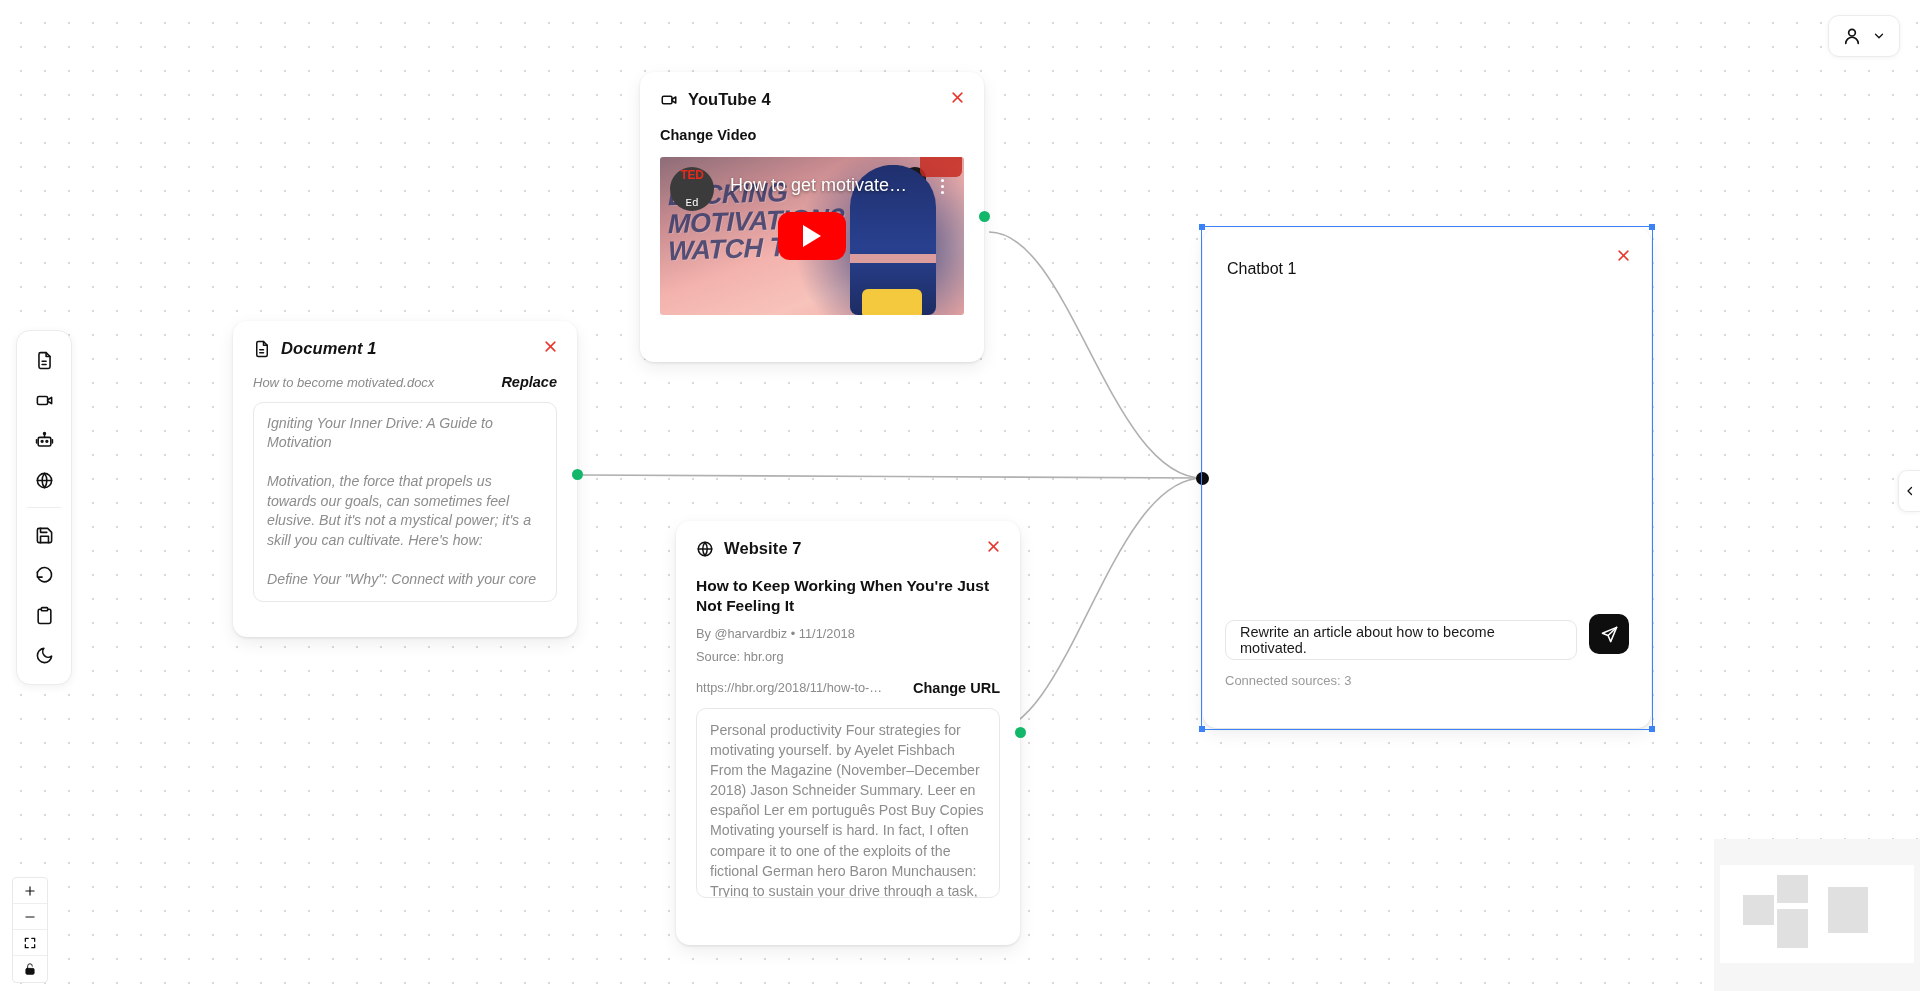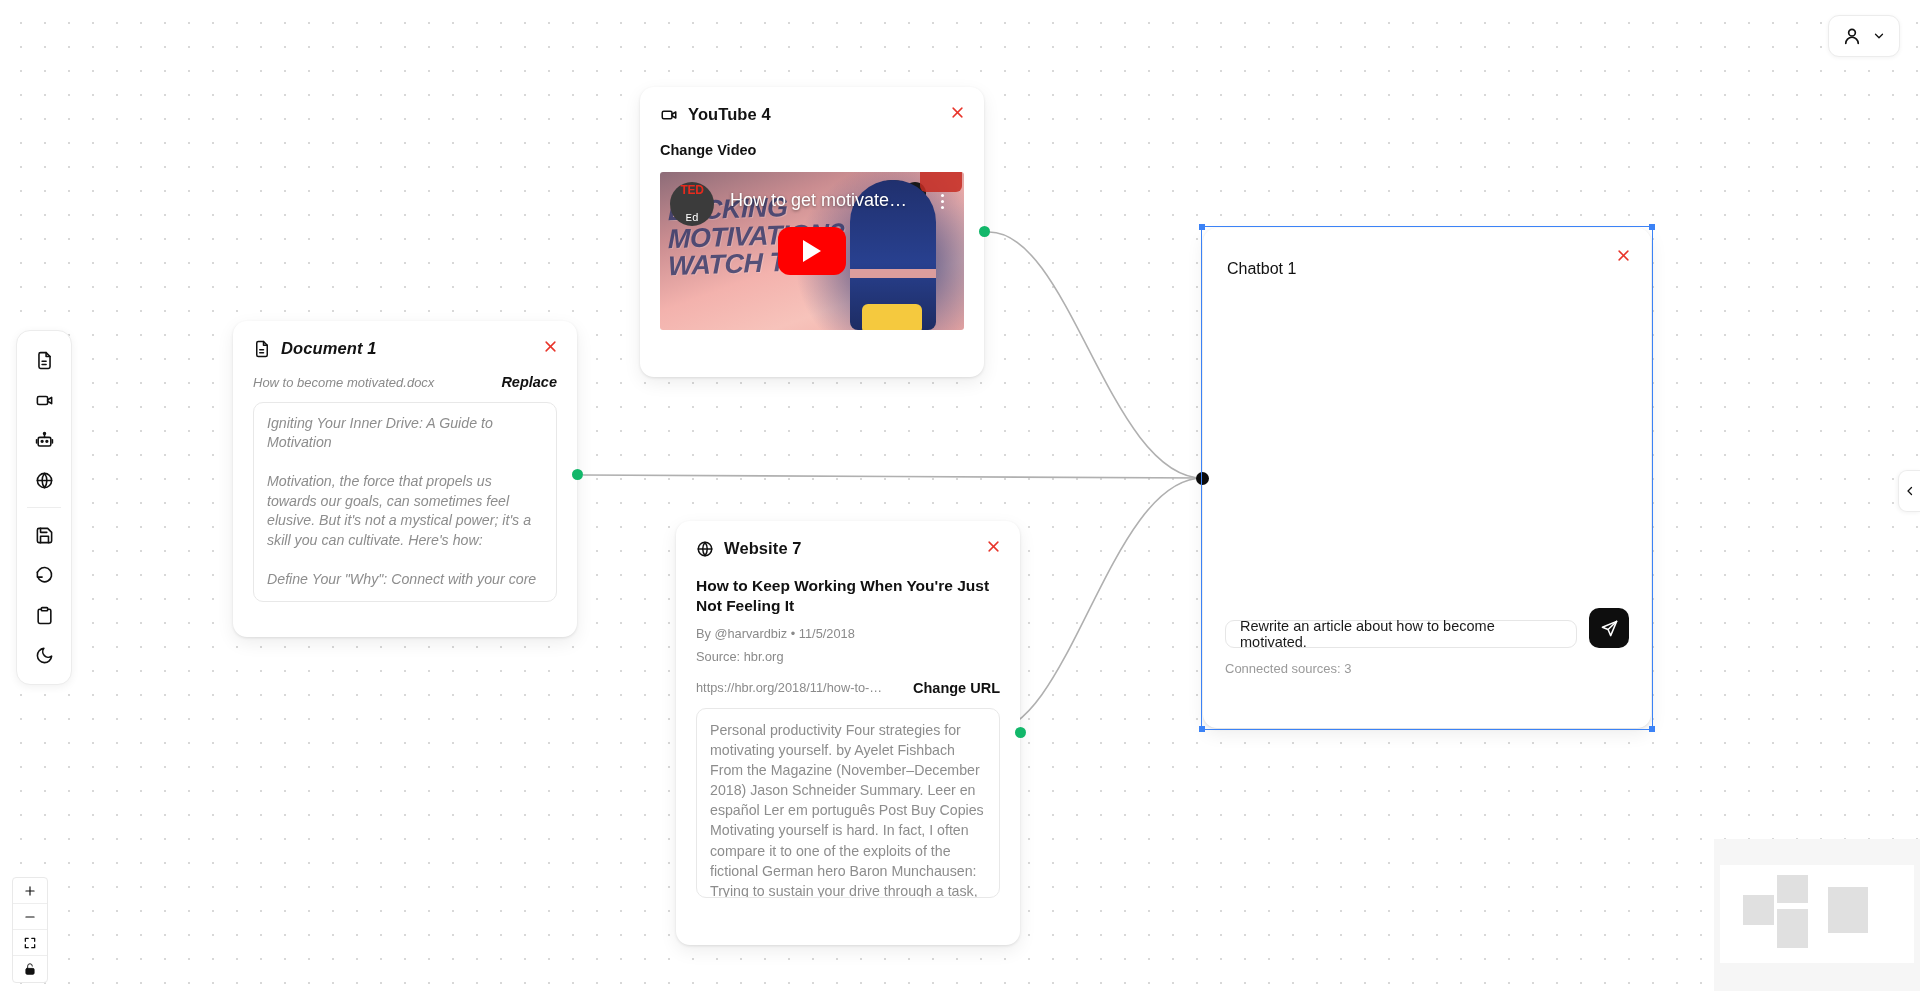--- a/index.html
+++ b/index.html
@@ -72,21 +72,21 @@
   
   #doc-node { left: 233px; top: 321px; width: 344px; height: 316px; font-style: italic; }
   #doc-node .sub-row {
     display: flex; align-items: center; justify-content: space-between;
     padding: 16px 20px 0 20px;
   }
   #doc-node .body { padding: 12px 20px 0 20px; }
   #doc-node .textbox { height: 200px; }
 
   
-  #yt-node { left: 640px; top: 87px; width: 344px; height: 290px; }
+  #yt-node { left: 640px; top: 72px; width: 344px; height: 290px; }
   #yt-node .act-row { display: flex; padding: 18px 20px 0 20px; }
   #yt-node .thumb-wrap { padding: 14px 20px 0 20px; }
   .thumb {
     position: relative; width: 100%; height: 158px; border-radius: 3px; overflow: hidden;
     background:
       radial-gradient(circle at 78% 58%, rgba(40,55,120,.55) 0 16%, transparent 40%),
       linear-gradient(160deg, #8d6c78 0%, #c98c90 26%, #f3b2ad 52%, #f7c3bb 74%, #f0a9a3 100%);
   }
   .thumb .bg-text {
     position: absolute; left: 8px; top: 22px; width: 78%;
@@ -193,21 +193,21 @@
   #chat-node .c-head { padding: 32px 24px 0 24px; position: relative; }
   #chat-node .c-title { font-size: 16px; font-weight: 400; color: #111; }
   #chat-node .c-close { position: absolute; right: 20px; top: 20px; cursor: pointer; }
   #chat-node .c-close svg { width: 15px; height: 15px; display: block; }
   #chat-node .c-messages { height: 330px; }
   #chat-node .c-input-row {
     display: flex; align-items: center; gap: 12px;
     padding: 0 22px;
   }
   #chat-node .c-input {
-    flex: 1; height: 28px; border: 1px solid #e6e6e6; border-radius: 9px;
+    flex: 1; height: 40px; border: 1px solid #e6e6e6; border-radius: 9px;
     background: #fff; padding: 0 14px;
     font-size: 14.5px; color: #1a1a1a;
     font-family: "Liberation Sans", sans-serif;
     display: flex; align-items: center; margin-top: 12px;
   }
   #chat-node .send-btn {
     width: 40px; height: 40px; border-radius: 10px; background: #0e0e0e;
     display: flex; align-items: center; justify-content: center; cursor: pointer; flex: none;
   }
   #chat-node .send-btn svg { width: 19px; height: 19px; }
@@ -364,21 +364,21 @@
       </svg>
       <span class="node-title">Website 7</span>
       <span class="close-btn">
         <svg viewBox="0 0 24 24" fill="none" stroke="#e8342a" stroke-width="2.4" stroke-linecap="round">
             <line x1="5" y1="5" x2="19" y2="19"></line>
             <line x1="19" y1="5" x2="5" y2="19"></line>
           </svg>
       </span>
     </div>
     <div class="w-title">How to Keep Working When You're Just Not Feeling It</div>
-    <div class="w-meta">By @harvardbiz • 11/5/2018</div>
+    <div class="w-meta">By @harvardbiz • 11/1/2018</div>
     <div class="w-src">Source: hbr.org</div>
     <div class="url-row">
       <span class="url-txt">https://hbr.org/2018/11/how-to-…</span>
       <span class="link-btn">Change URL</span>
     </div>
     <div class="body">
       <div class="textbox">Personal productivity Four strategies for motivating yourself. by Ayelet Fishbach From the Magazine (November–December 2018) Jason Schneider Summary. Leer en español Ler em português Post Buy Copies Motivating yourself is hard. In fact, I often compare it to one of the exploits of the fictional German hero Baron Munchausen: Trying to sustain your drive through a task,</div>
     </div>
     <div class="handle src" style="right:-6px; top:206px;"></div>
   </div>

